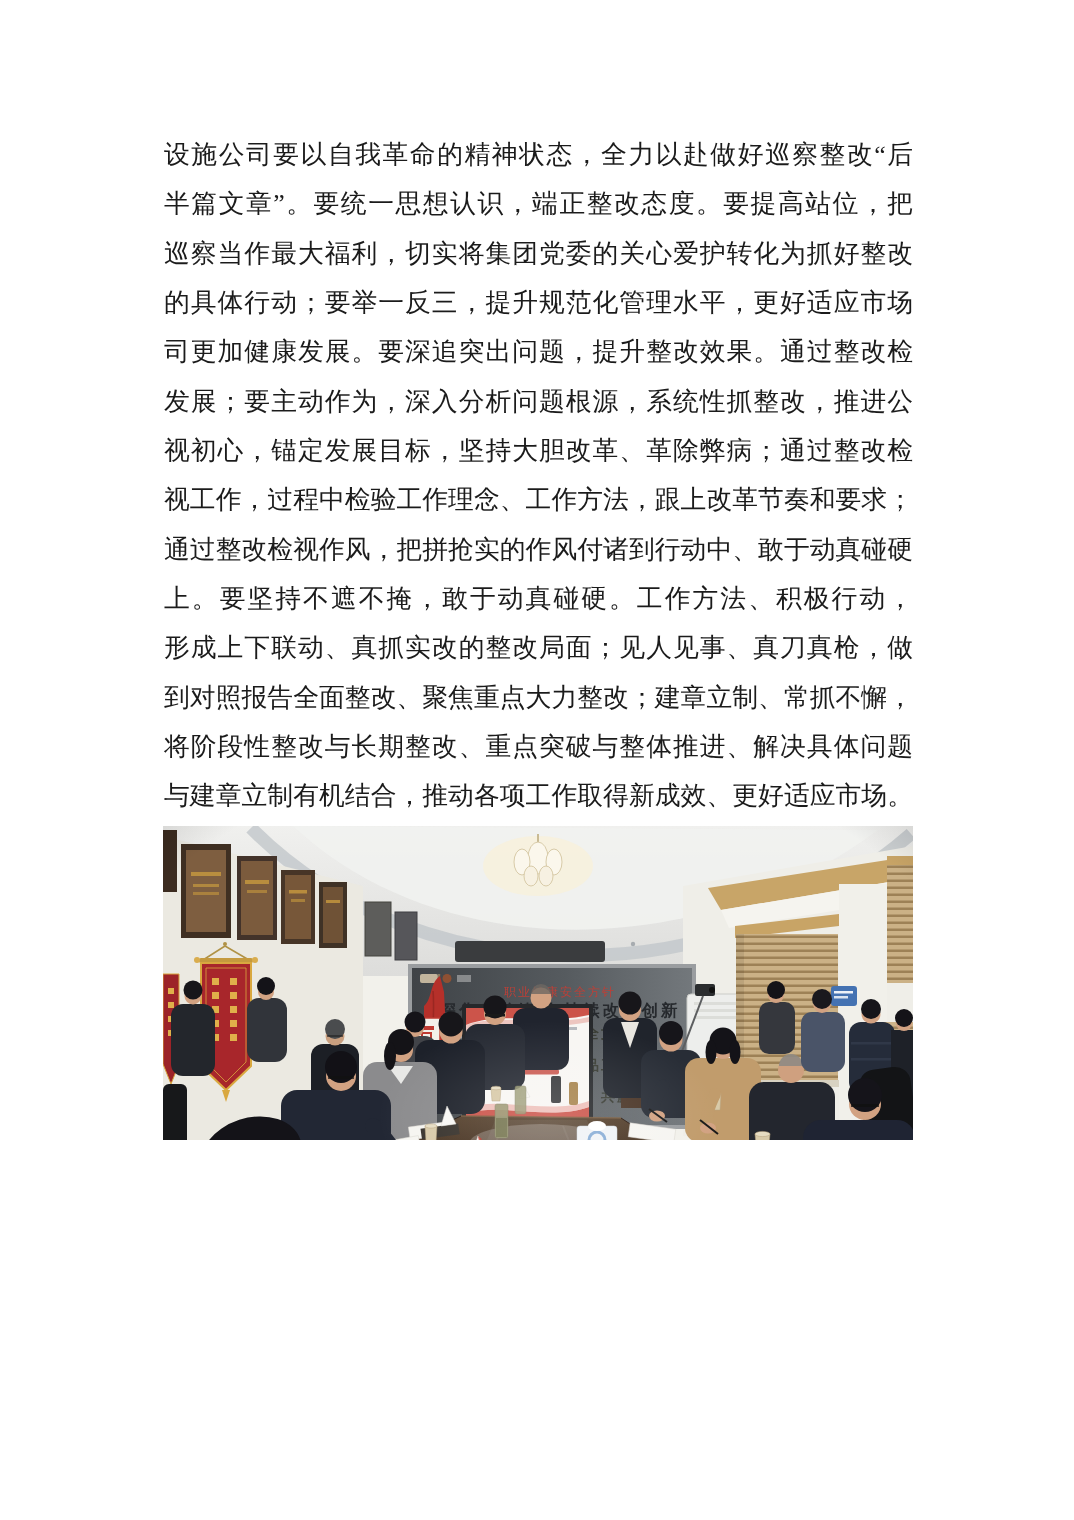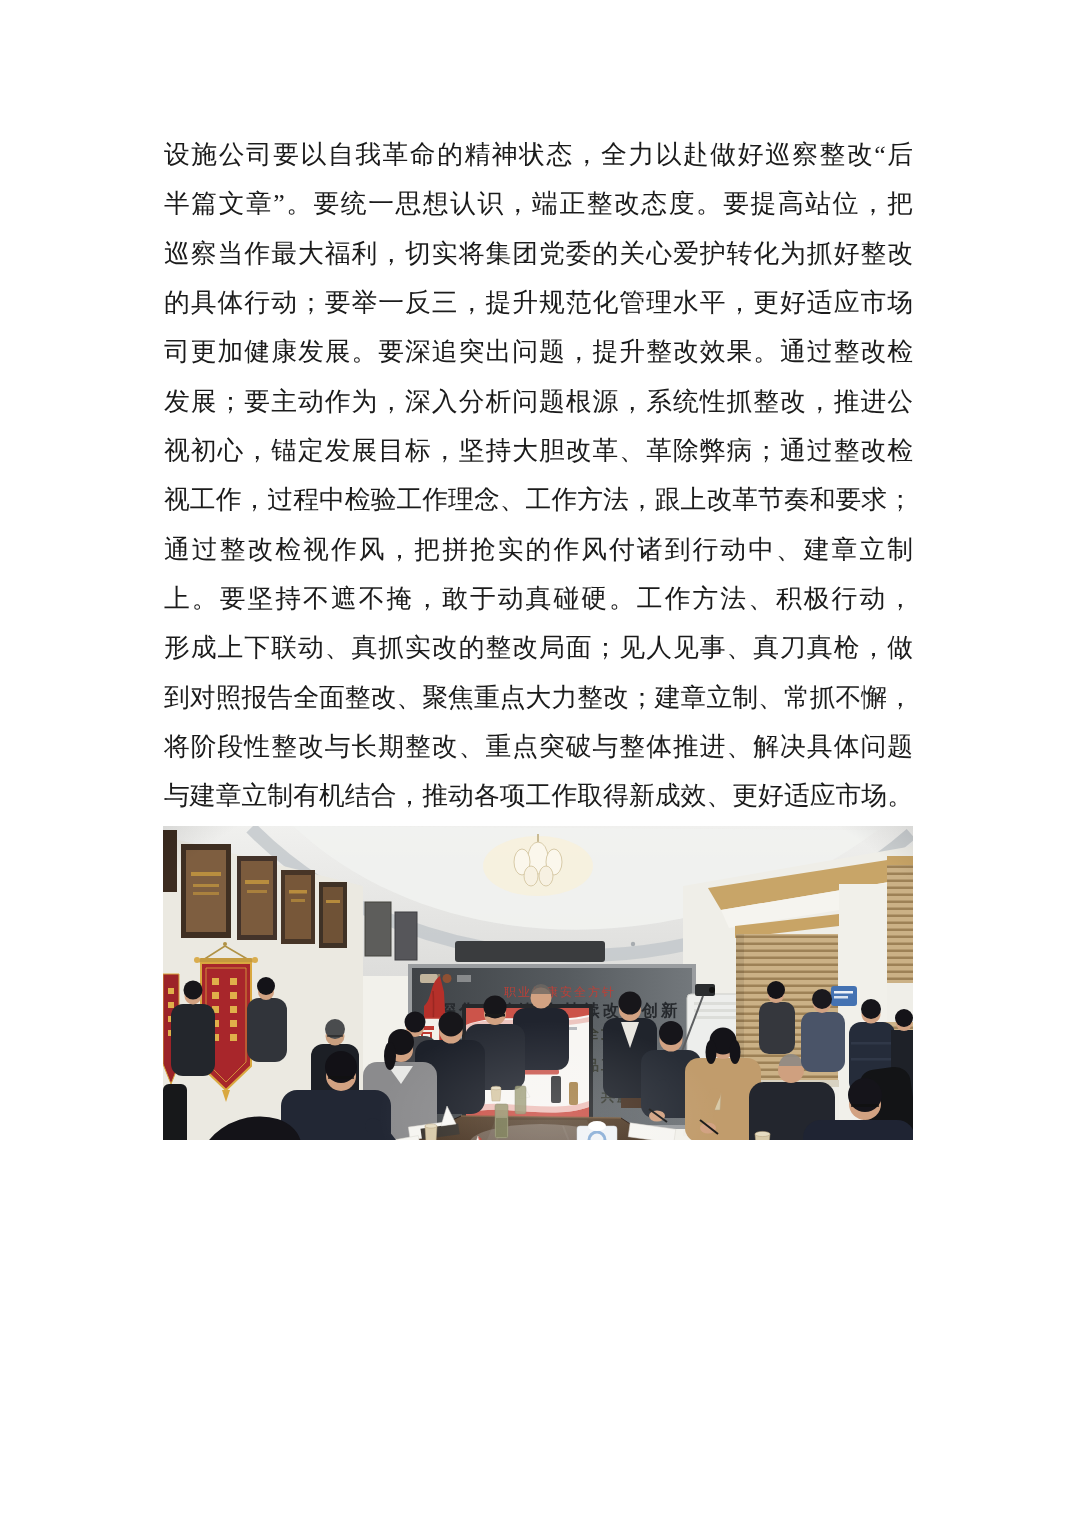--- a/index.html
+++ b/index.html
@@ -21,21 +21,21 @@
 
   <div class="body-text">
     <div class="line">设施公司要以自我革命的精神状态，全力以赴做好巡察整改“后</div>
     <div class="line">半篇文章”。要统一思想认识，端正整改态度。要提高站位，把</div>
     <div class="line">巡察当作最大福利，切实将集团党委的关心爱护转化为抓好整改</div>
     <div class="line">的具体行动；要举一反三，提升规范化管理水平，更好适应市场</div>
     <div class="line">司更加健康发展。要深追突出问题，提升整改效果。通过整改检</div>
     <div class="line">发展；要主动作为，深入分析问题根源，系统性抓整改，推进公</div>
     <div class="line">视初心，锚定发展目标，坚持大胆改革、革除弊病；通过整改检</div>
     <div class="line">视工作，过程中检验工作理念、工作方法，跟上改革节奏和要求；</div>
-    <div class="line">通过整改检视作风，把拼抢实的作风付诸到行动中、建章立制</div>
+    <div class="line">通过整改检视作风，把拼抢实的作风付诸到行动中、敢于动真碰硬</div>
     <div class="line">上。要坚持不遮不掩，敢于动真碰硬。工作方法、积极行动，</div>
     <div class="line">形成上下联动、真抓实改的整改局面；见人见事、真刀真枪，做</div>
     <div class="line">到对照报告全面整改、聚焦重点大力整改；建章立制、常抓不懈，</div>
     <div class="line">将阶段性整改与长期整改、重点突破与整体推进、解决具体问题</div>
     <div class="line">与建章立制有机结合，推动各项工作取得新成效、更好适应市场。</div>
   </div>
 
   <div class="photo">
     <svg width="750" height="502" viewBox="0 0 750 502" xmlns="http://www.w3.org/2000/svg">
       <defs>

